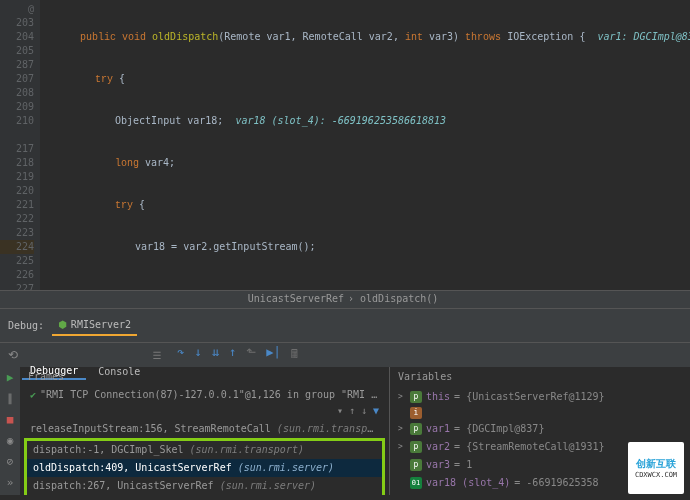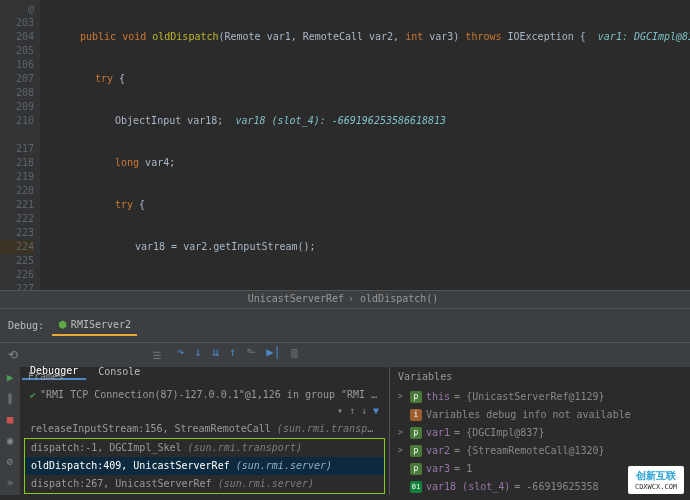--- a/index.html
+++ b/index.html
@@ -2,21 +2,21 @@
 <html><head>
 <meta charset="utf-8">
 <style>
 * { margin: 0; padding: 0; box-sizing: border-box; }
 body { width: 690px; height: 500px; background: #2b2b2b; font-family: 'Menlo', 'Consolas', monospace; font-size: 10px; color: #a9b7c6; overflow: hidden; position: relative; }
 .editor { height: 290px; overflow: hidden; position: relative; }
 .gutter { position: absolute; left: 0; top: 0; width: 40px; background: #313335; height: 100%; text-align: right; padding-right: 6px; color: #606366; line-height: 14px; padding-top: 2px; }
 .gutter div { height: 14px; }
 .code { margin-left: 40px; padding-top: 2px; line-height: 14px; white-space: pre; position: relative; }
 .code-line { height: 14px; padding-left: 10px; position: relative; }
-.kw { color: #cc7832; }
+.kw { color: #cc7832; font-family: Liberation Mono, monospace; }
 .param { color: #7ec0c4; font-style: italic; }
 .ann { color: #bbb529; }
 .breadcrumb { background: #3c3f41; height: 18px; font-size: 10px; padding: 2px 10px; color: #999; border-top: 1px solid #555; text-align: center; }
 .breadcrumb span { margin-right: 4px; }
 .debug-header { background: #3c3f41; height: 35px; display: flex; align-items: center; padding: 0 8px; border-top: 1px solid #555; border-bottom: 1px solid #555; }
 .debug-header .label { color: #bbb; font-size: 10px; margin-right: 8px; }
 .tab { display: flex; align-items: center; padding: 0 6px; height: 20px; color: #bbb; font-size: 10px; }
 .tab.active { border-bottom: 2px solid #f0a732; }
 .bug-icon { color: #61a847; margin-right: 4px; }
 .toolbar-row { display: flex; height: 24px; background: #3c3f41; align-items: center; padding: 0 8px; gap: 4px; }
@@ -29,45 +29,45 @@
 .left-strip { width: 20px; background: #3c3f41; display: flex; flex-direction: column; align-items: center; padding-top: 4px; gap: 8px; }
 .left-strip span { color: #8a8a8a; font-size: 11px; cursor: pointer; }
 .frames-panel { flex: 0 0 370px; border-right: 1px solid #555; overflow: hidden; }
 .panel-header { font-size: 10px; color: #999; padding: 4px 8px; display: flex; justify-content: space-between; align-items: center; }
 .frames-list { font-size: 10px; line-height: 16px; padding: 0 4px; }
 .frame-row { padding: 1px 6px; color: #999; white-space: nowrap; overflow: hidden; text-overflow: ellipsis; }
 .frame-row.sel { background: #0d293e; color: #fff; }
 .frame-row .pkg { color: #7d7d7d; font-style: italic; }
 .frame-row.sel .pkg { color: #8db0ce; }
 .check { color: #499c54; margin-right: 4px; }
-.red-frame { border: 1px solid #84cc16; }
+.red-frame { border: 3px solid #84cc16; }
 .vars-panel { flex: 1; }
 .vars-list { font-size: 10px; line-height: 16px; padding: 2px 6px; }
 .var-row { padding: 1px 2px; display: flex; align-items: center; gap: 4px; white-space: nowrap; }
 .var-row .chev { color: #888; font-size: 8px; width: 8px; }
 .var-name { color: #9876aa; text-align: right; }
 .var-val { color: #888; }
 .var-ico { width: 12px; height: 12px; display: inline-flex; align-items: center; justify-content: center; font-size: 8px; border-radius: 2px; }
 .ico-p { background: #4a7a3a; color: #fff; }
 .ico-o { background: #9c5e2f; color: #fff; }
 .ico-01 { background: #15803d; color: #fff; font-size: 7px; }
-.watermark { position: absolute; right: 6px; bottom: 6px; width: 56px; height: 28px; background: #fff; display: flex; align-items: center; justify-content: center; font-size: 7px; color: #333; border-radius: 2px; flex-direction: column; }
+.watermark { position: absolute; right: 6px; bottom: 6px; width: 56px; height: 52px; background: #fff; display: flex; align-items: center; justify-content: center; font-size: 7px; color: #333; border-radius: 2px; flex-direction: column; }
 .watermark .logo { font-weight: bold; font-size: 10px; color: #2aa3d8; }
 .filter-icons { display: flex; gap: 6px; color: #888; font-size: 10px; }
 </style>
 </head>
 <body>
 
 <div class="editor">
   <div class="gutter">
     <div>@</div>
     <div>203</div>
     <div>204</div>
     <div>205</div>
-    <div>106</div>
+    <div>287</div>
     <div>207</div>
     <div>208</div>
     <div>209</div>
     <div>210</div>
     <div></div>
     <div>217</div>
     <div>218</div>
     <div>219</div>
     <div>220</div>
     <div>221</div>
@@ -177,33 +177,32 @@
     <div class="vars-list">
       <div class="var-row">
           <span class="chev">&gt;</span>
           <span class="var-ico ico-p">p</span> 
           <span class="var-name">this</span> 
           <span class="var-val">= {UnicastServerRef@1129}</span>
         </div>
       <div class="var-row">
           <span class="chev"></span>
           <span class="var-ico ico-o">i</span> 
-          <span class="var-val">Variables debug info not available</span>
         </div>
       <div class="var-row">
           <span class="chev">&gt;</span>
           <span class="var-ico ico-p">p</span> 
           <span class="var-name">var1</span> 
           <span class="var-val">= {DGCImpl@837}</span>
         </div>
       <div class="var-row">
           <span class="chev">&gt;</span>
           <span class="var-ico ico-p">p</span> 
           <span class="var-name">var2</span> 
-          <span class="var-val">= {StreamRemoteCall@1320}</span>
+          <span class="var-val">= {StreamRemoteCall@1931}</span>
         </div>
       <div class="var-row">
           <span class="chev"></span>
           <span class="var-ico ico-p">p</span> 
           <span class="var-name">var3</span> 
           <span class="var-val">= 1</span>
         </div>
       <div class="var-row">
           <span class="chev"></span>
           <span class="var-ico ico-01">01</span> 

